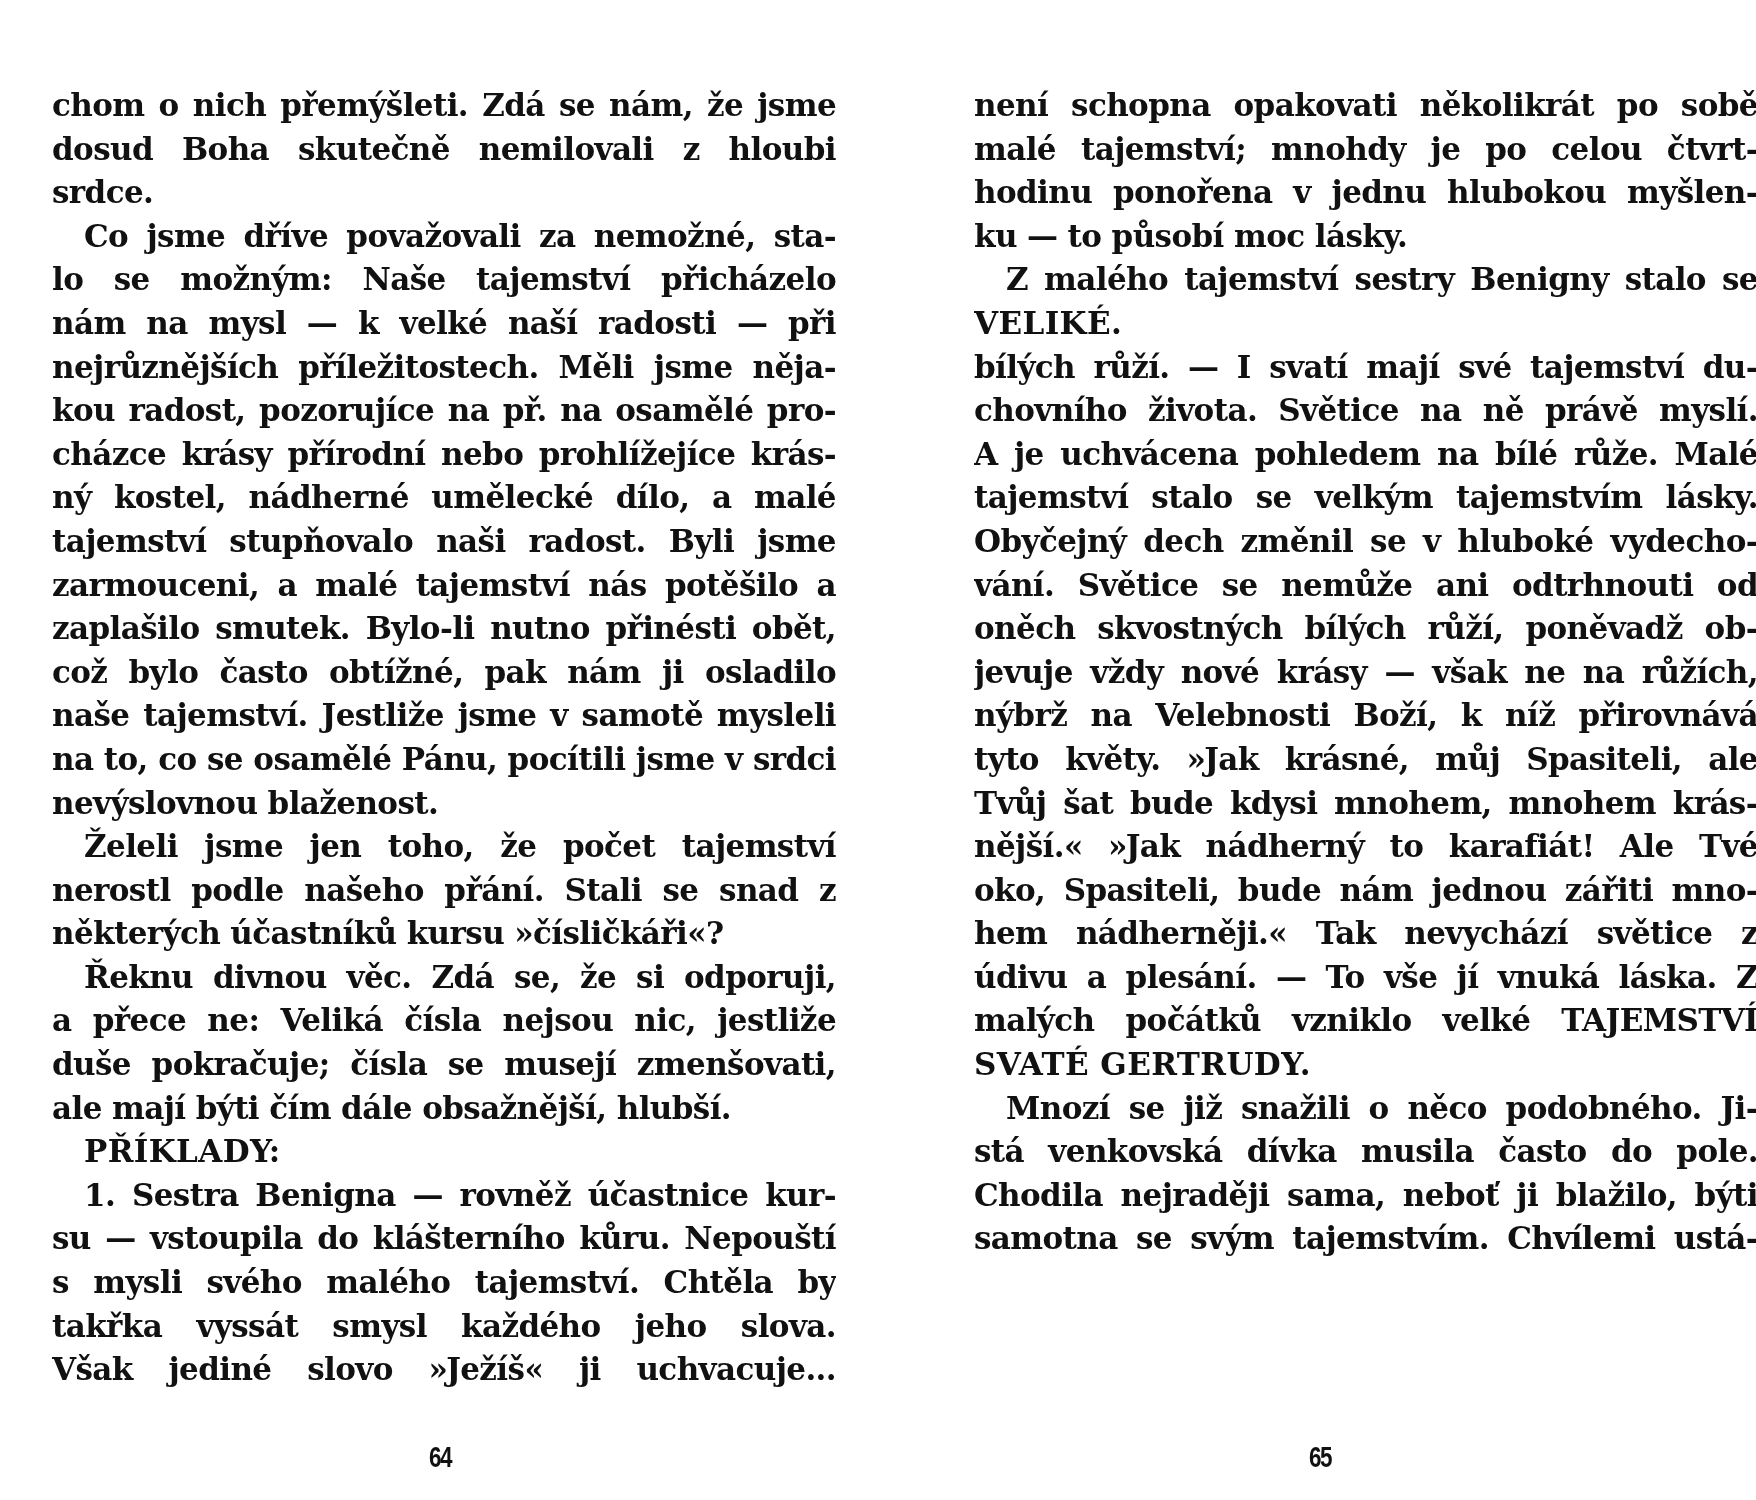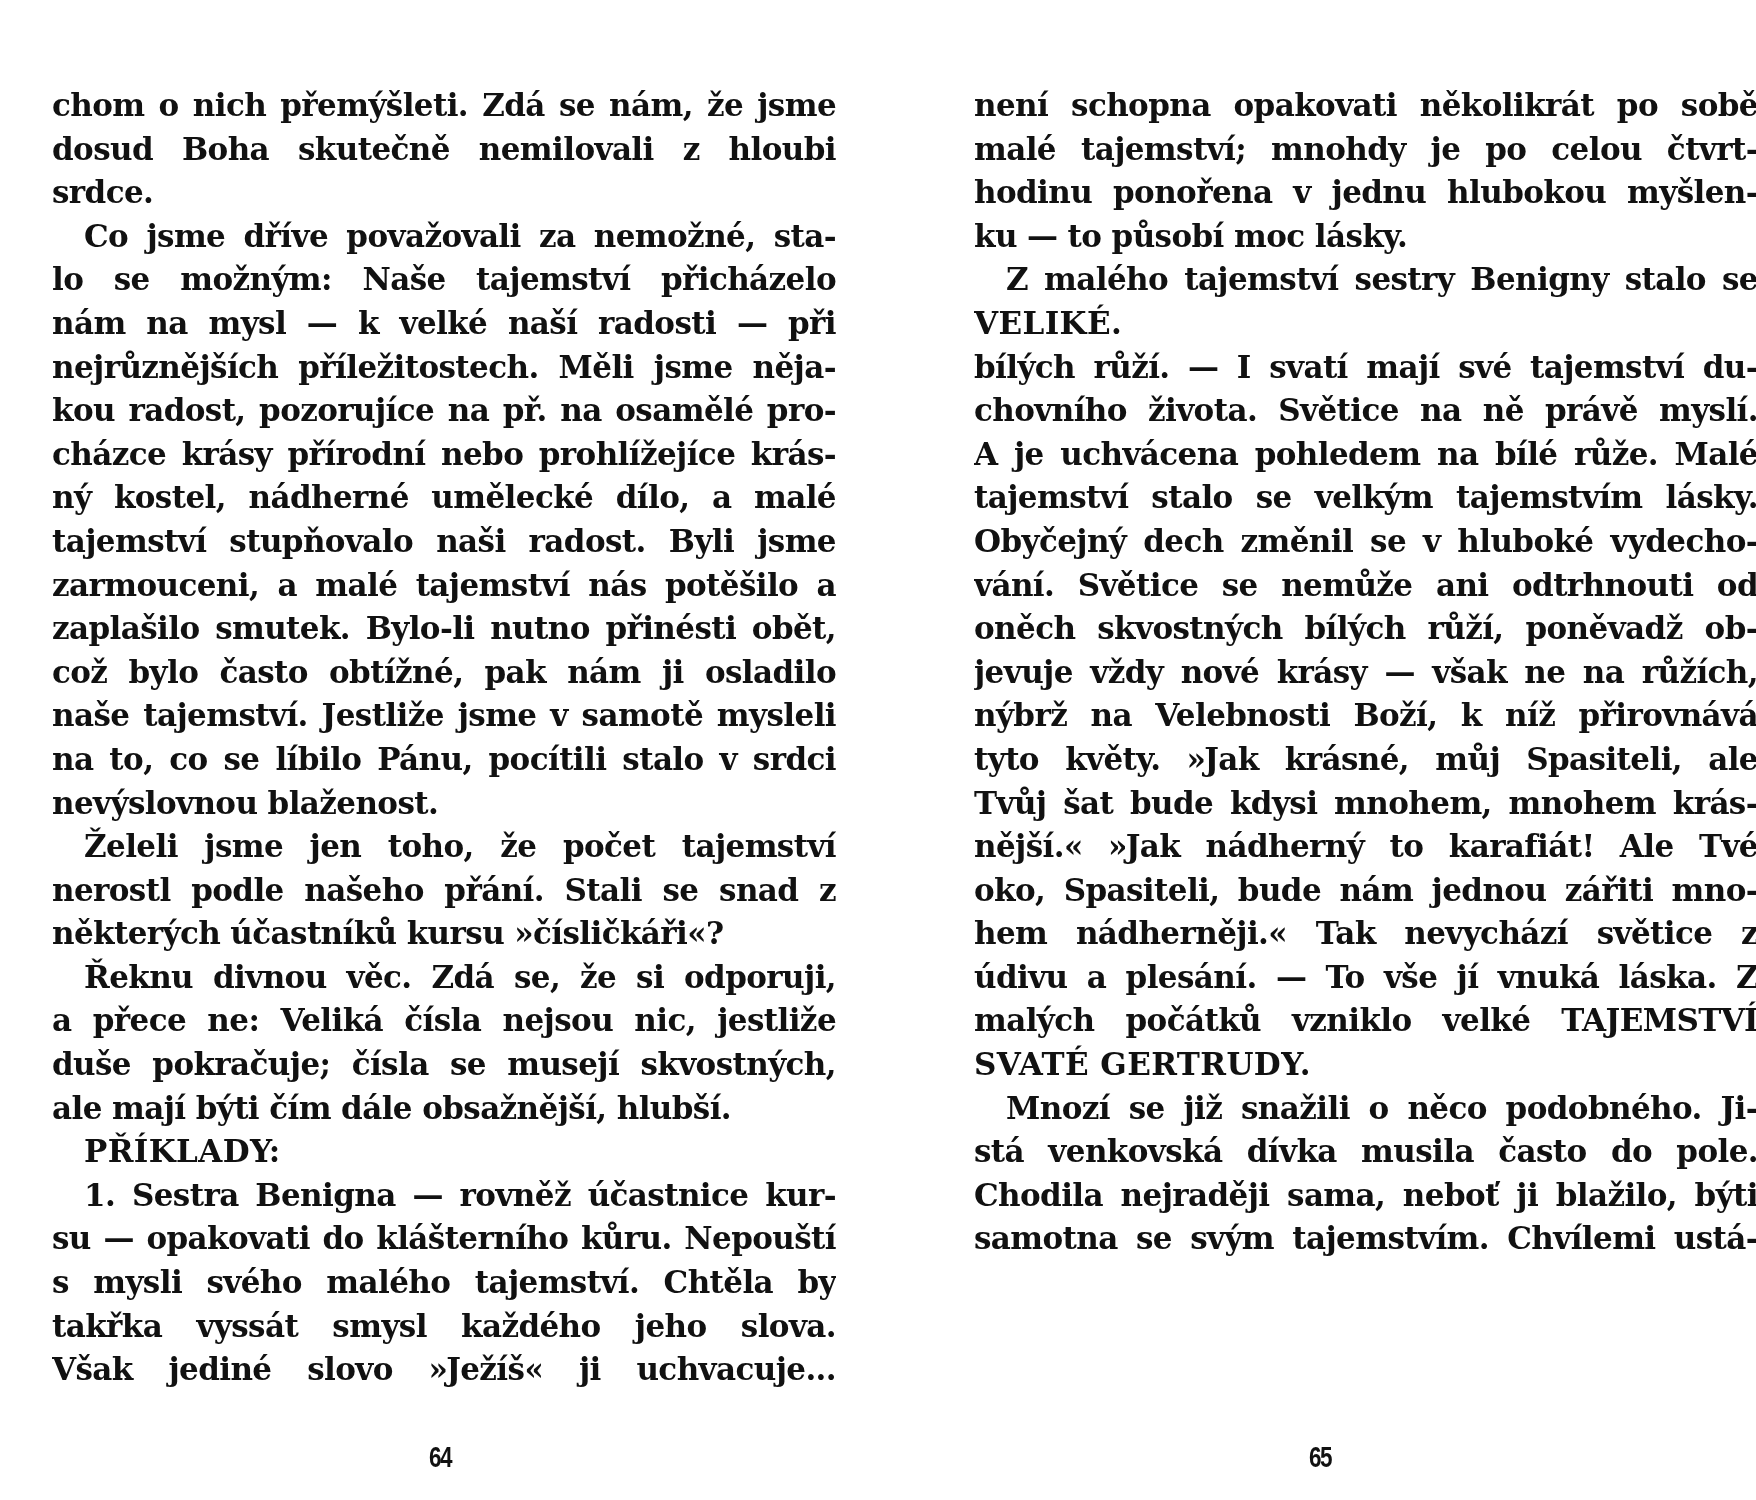--- a/index.html
+++ b/index.html
@@ -78,32 +78,32 @@
         <span class="line">nám na mysl — k velké naší radosti — při</span>
         <span class="line">nejrůznějších příležitostech. Měli jsme něja-</span>
         <span class="line">kou radost, pozorujíce na př. na osamělé pro-</span>
         <span class="line">cházce krásy přírodní nebo prohlížejíce krás-</span>
         <span class="line">ný kostel, nádherné umělecké dílo, a malé</span>
         <span class="line">tajemství stupňovalo naši radost. Byli jsme</span>
         <span class="line">zarmouceni, a malé tajemství nás potěšilo a</span>
         <span class="line">zaplašilo smutek. Bylo-li nutno přinésti obět,</span>
         <span class="line">což bylo často obtížné, pak nám ji osladilo</span>
         <span class="line">naše tajemství. Jestliže jsme v samotě mysleli</span>
-        <span class="line">na to, co se líbilo Pánu, pocítili stalo v srdci</span>
+        <span class="line">na to, co se osamělé Pánu, pocítili jsme v srdci</span>
         <span class="line last">nevýslovnou blaženost.</span>
         <span class="line indent">Želeli jsme jen toho, že počet tajemství</span>
         <span class="line">nerostl podle našeho přání. Stali se snad z</span>
         <span class="line last">některých účastníků kursu »čísličkáři«?</span>
         <span class="line indent">Řeknu divnou věc. Zdá se, že si odporuji,</span>
         <span class="line">a přece ne: Veliká čísla nejsou nic, jestliže</span>
-        <span class="line">duše pokračuje; čísla se musejí skvostných,</span>
+        <span class="line">duše pokračuje; čísla se musejí zmenšovati,</span>
         <span class="line last">ale mají býti čím dále obsažnější, hlubší.</span>
         <span class="line indent last caps">PŘÍKLADY:</span>
         <span class="line indent">1. Sestra Benigna — rovněž účastnice kur-</span>
-        <span class="line">su — opakovati do klášterního kůru. Nepouští</span>
+        <span class="line">su — vstoupila do klášterního kůru. Nepouští</span>
         <span class="line">s mysli svého malého tajemství. Chtěla by</span>
         <span class="line">takřka vyssát smysl každého jeho slova.</span>
         <span class="line">Však jediné slovo »Ježíš« ji uchvacuje...</span>
       </div>
   </div>
   <div class="page-number left">64</div>
 
   <div class="page right">
     <div class="page-body" id="right-body">
         <span class="line">není schopna opakovati několikrát po sobě</span>

